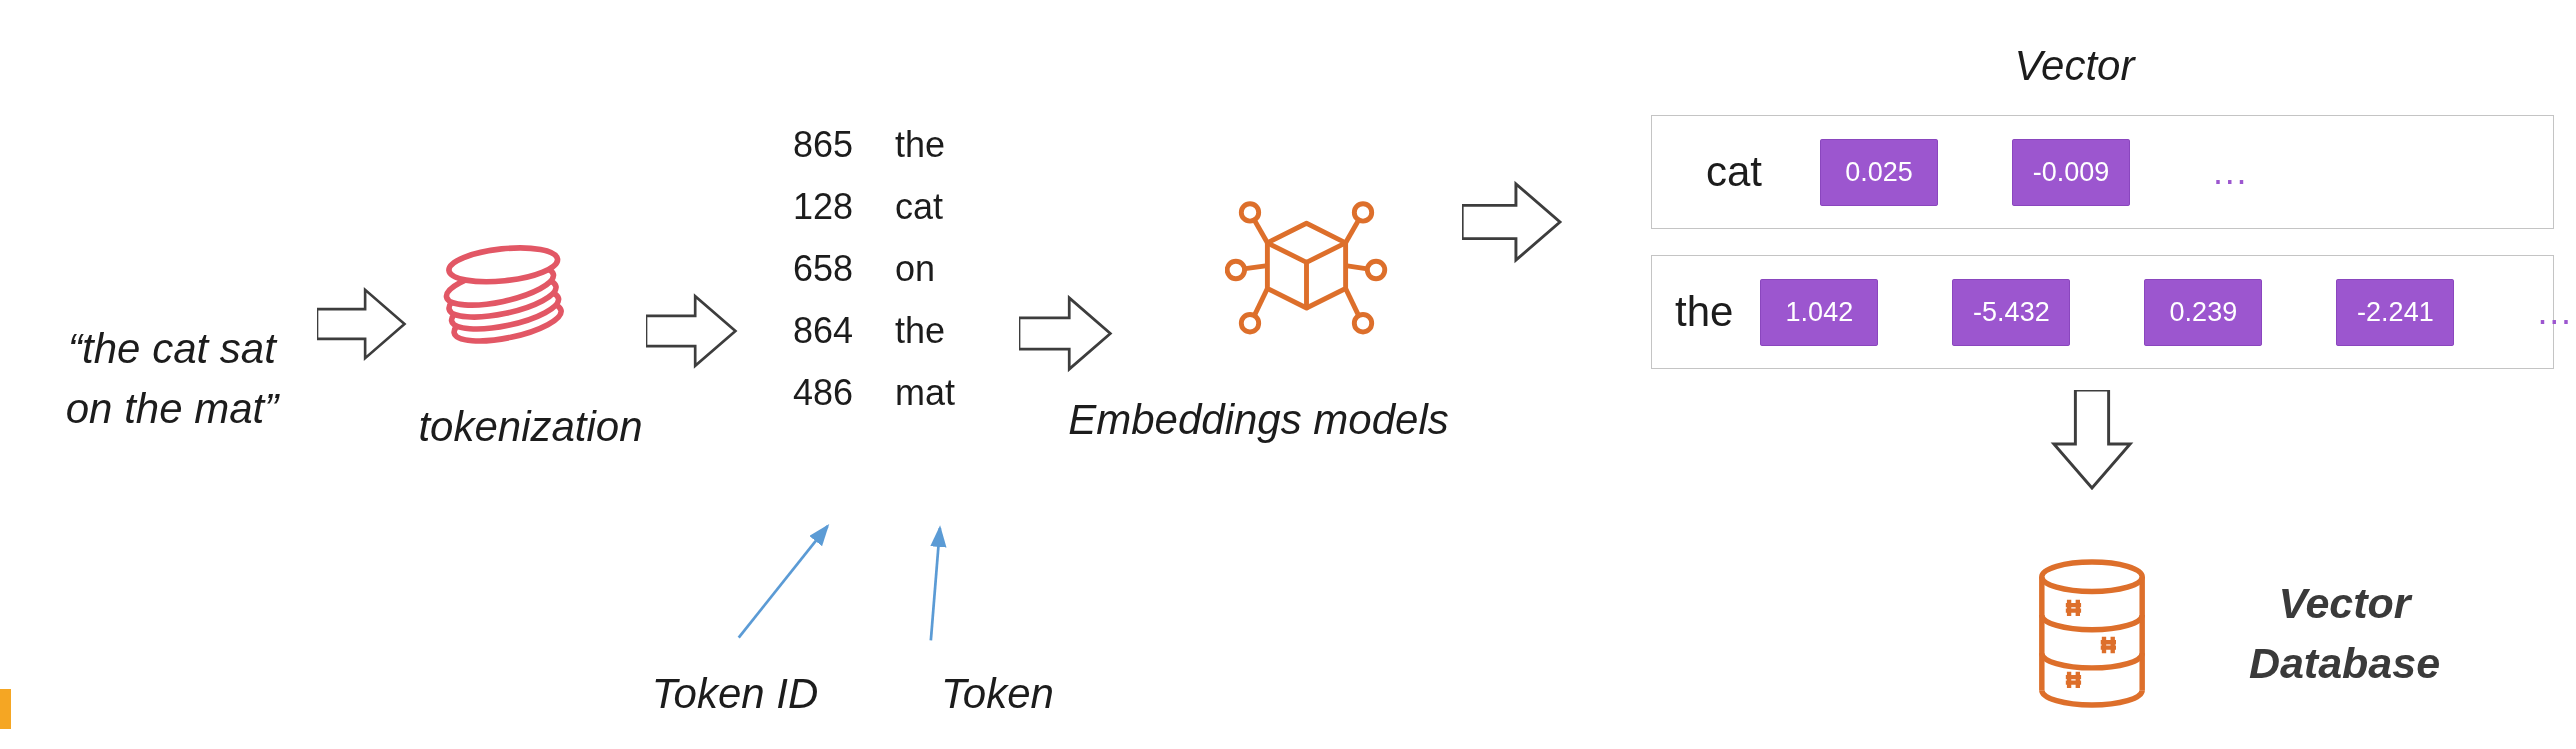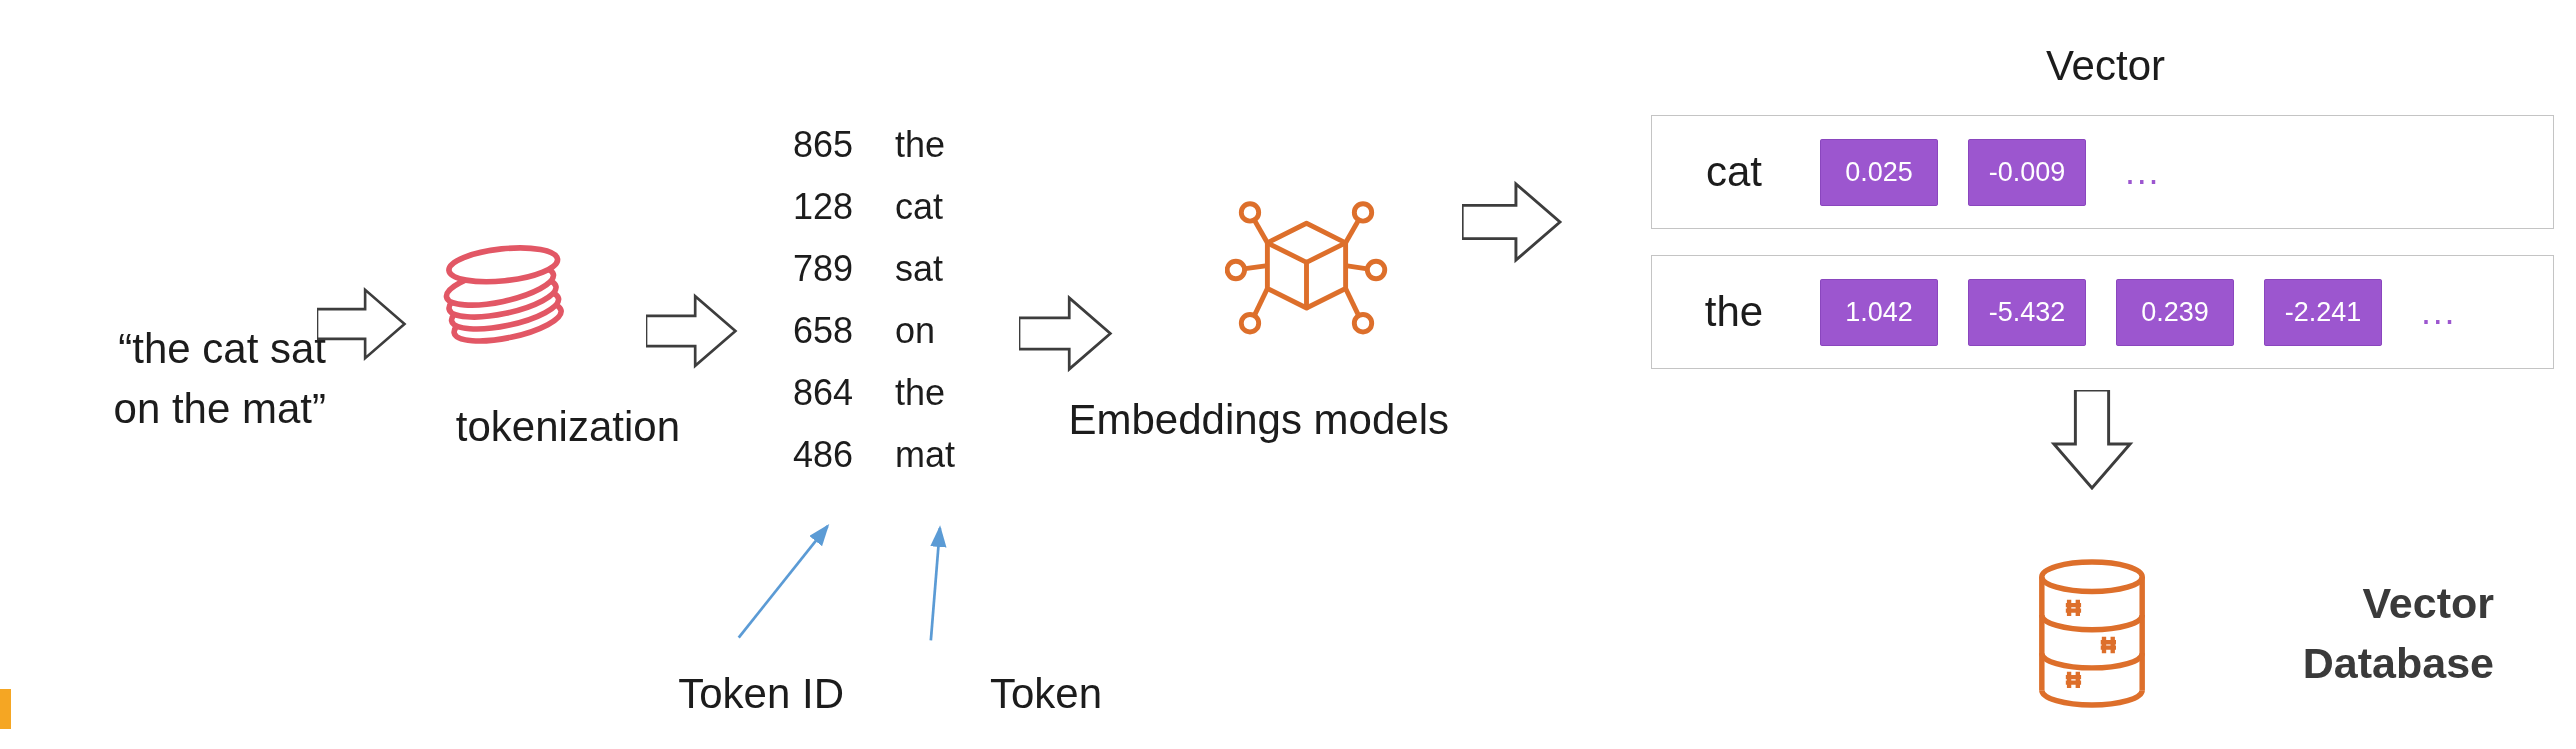--- a/index.html
+++ b/index.html
@@ -2,38 +2,38 @@
 <html style="font-size:14.5px"><head>
 <meta charset="utf-8">
 <style>
   html,body{margin:0;padding:0;background:#ffffff;}
   .canvas{
     position:relative;width:2576px;height:749px;background:#ffffff;
     font-family:"Liberation Sans",sans-serif;color:#1c1c1c;overflow:hidden;
   }
   .abs{position:absolute;}
   .txt{font-size:42px;line-height:60px;}
-  .center{text-align:right;}
+  .center{text-align:center;font-style:italic;}
   
   .quote{left:18px;top:272px;width:308px;margin-top:47px;}
   
   .lbl-tokenization{left:381px;top:397px;width:299px;}
   .lbl-embeddings{left:1068px;top:390px;width:381px;}
   .lbl-token-id{left:626px;top:664px;width:218px;}
   .lbl-token{left:893px;top:664px;width:209px;}
   .lbl-vector-title{left:1984px;top:36px;width:181px;}
   
   .token-table{left:751px;top:114px;}
   .token-row{display:flex;align-items:center;height:62px;font-size:36px;}
   .tid{width:102px;text-align:right;}
   .tword{margin-left:42px;}
   
   .vec-box{width:903px;height:114px;border:1.8px solid #c4c4c4;background:#fff;display:flex;align-items:center;box-sizing:border-box;}
   .vec-word{width:118px;margin-left:23px;text-align:center;font-size:42px;}
-  .vec-cells{display:flex;align-items:center;margin-left:27px;}
+  .vec-cells{display:flex;align-items:center;margin-left:27px;gap:44px;}
   .vec-cell{width:118px;height:67px;background:#9C56CF;border:1.8px solid #8A46BE;color:#ffffff;
     font-size:27px;display:flex;align-items:center;justify-content:center;margin-right:30px;border-radius:1.8px;box-sizing:border-box;}
   .vec-ellipsis{color:#9C56CF;font-size:36px;margin-left:9px;letter-spacing:1.8px;}
   
   .db-label{left:2195px;top:573px;width:299px;font-weight:bold;color:#3a3a3a;font-size:43px;line-height:60px;}
   
   .edge-artifact{left:0;top:689px;width:11px;height:40px;background:#F5A623;}
   svg{display:block;}
 </style>
 </head>
@@ -67,24 +67,20 @@
   </svg>
 
   <div class="abs token-table">
     <div class="token-row">
       <span class="tid">865</span>
       <span class="tword">the</span>
     </div>
     <div class="token-row">
       <span class="tid">128</span>
       <span class="tword">cat</span>
-    </div>
-    <div class="token-row">
-      <span class="tid">789</span>
-      <span class="tword">sat</span>
     </div>
     <div class="token-row">
       <span class="tid">658</span>
       <span class="tword">on</span>
     </div>
     <div class="token-row">
       <span class="tid">864</span>
       <span class="tword">the</span>
     </div>
     <div class="token-row">

